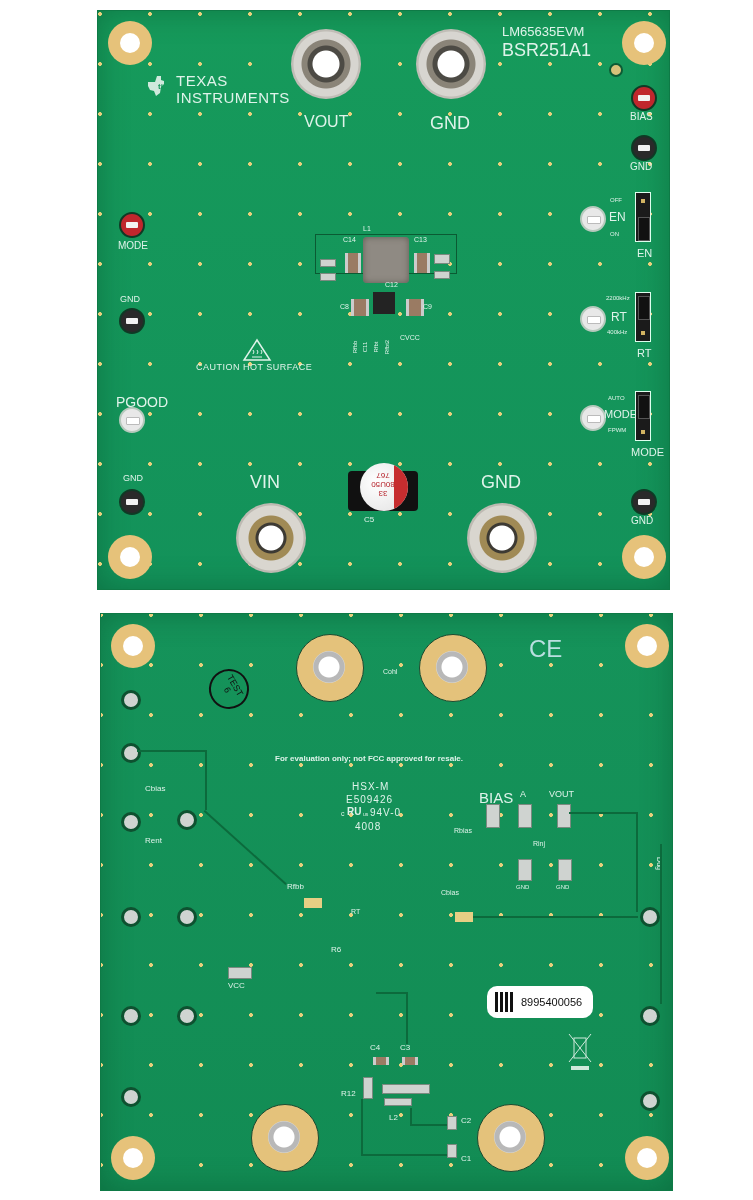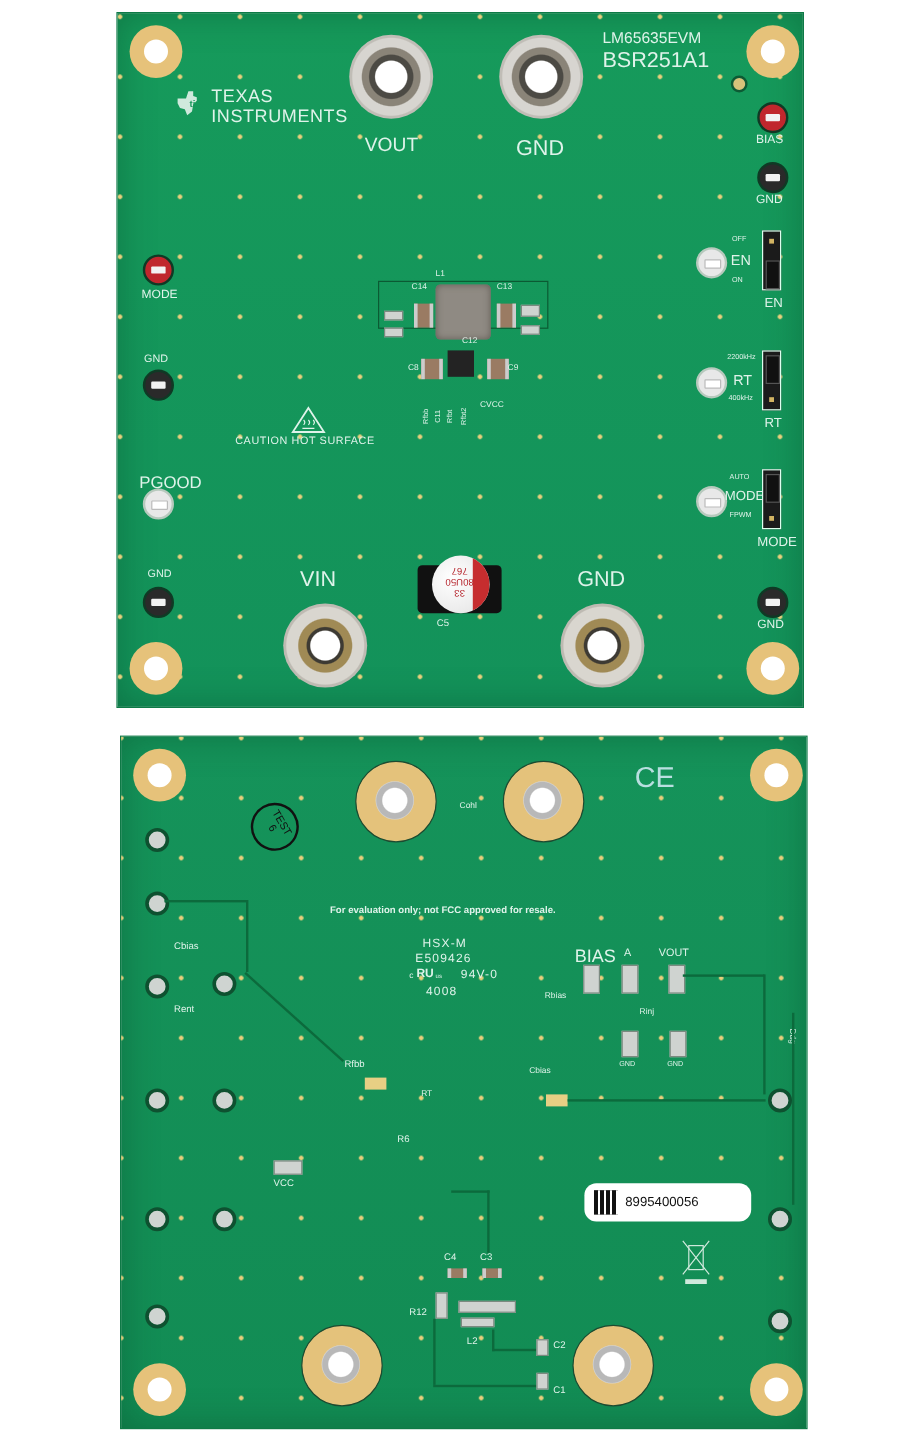--- a/index.html
+++ b/index.html
@@ -24,21 +24,21 @@
   .hdr .pin{position:absolute;left:5px;width:4px;height:4px;background:#d2b463;}
   .hdr .jmp{position:absolute;left:2px;width:10px;height:22px;background:#111;border:1px solid #555;}
   .smd{position:absolute;background:#cfd3d0;border:1px solid #7b8a80;}
   .cap{position:absolute;background:#9a7b63;border-left:3px solid #ccc;border-right:3px solid #ccc;}
   .ind{position:absolute;width:46px;height:46px;background:#8f8a83;border-radius:4px;box-shadow:inset 0 0 6px #5f5a52;}
   .ic{position:absolute;width:22px;height:22px;background:#232323;}
   .trace{position:absolute;border-color:#0c6a3c;border-style:solid;border-width:0;}
   .pad{position:absolute;background:#e7cf84;}
   .via{position:absolute;width:10px;height:10px;border-radius:50%;border:2px solid #0d5a34;background:#d7c27a;}
   .smallround{position:absolute;width:14px;height:14px;border-radius:50%;background:#cfd4d1;border:3px solid #0e5130;}
-  .label-sticker{position:absolute;background:#fff;border-radius:10px;padding-left:33px;}
+  .label-sticker{position:absolute;background:#fff;border-radius:10px;}
   .qr{position:absolute;width:20px;height:20px;background:repeating-linear-gradient(90deg,#111 0 3px,#fff 3px 5px),#111;}
   .capC5{position:absolute;width:48px;height:48px;border-radius:50%;background:radial-gradient(circle at 35% 40%,#fff,#e1e1e1);overflow:hidden;}
 </style>
 </head>
 <body>
 
 <div class="board top">
   <div class="dots"></div>
 
   <div class="mh" style="left:10px;top:10px"></div>
@@ -181,21 +181,21 @@
 
   <div class="silk" style="left:428px;top:23px;font-size:24px;color:#b9dfe0">CE</div>
 
   <div class="silk" style="left:174px;top:141px;font-size:8px;font-weight:bold">For evaluation only; not FCC approved for resale.</div>
 
   <div class="silk" style="left:251px;top:168px;font-size:10px;letter-spacing:1px">HSX-M</div>
   <div class="silk" style="left:245px;top:181px;font-size:10px;letter-spacing:1px">E509426</div>
   <div class="silk" style="left:240px;top:196px;font-size:7px">c</div>
   <div class="silk" style="left:246px;top:193px;font-size:10px;font-weight:bold">RU</div>
   <div class="silk" style="left:262px;top:198px;font-size:5px">us</div>
-  <div class="silk" style="left:283px;top:194px;font-size:10px;letter-spacing:1px">94V-0</div>
+  <div class="silk" style="left:269px;top:194px;font-size:10px;letter-spacing:1px">94V-0</div>
   <div class="silk" style="left:254px;top:208px;font-size:10px;letter-spacing:1px">4008</div>
 
   <div class="silk" style="left:378px;top:176px;font-size:15px">BIAS</div>
   <div class="silk" style="left:419px;top:176px;font-size:9px">A</div>
   <div class="silk" style="left:448px;top:176px;font-size:9px">VOUT</div>
   <div class="smd" style="left:385px;top:190px;width:12px;height:22px"></div>
   <div class="smd" style="left:417px;top:190px;width:12px;height:22px"></div>
   <div class="smd" style="left:456px;top:190px;width:12px;height:22px"></div>
   <div class="silk" style="left:353px;top:213px;font-size:7px">Rbias</div>
   <div class="silk" style="left:432px;top:226px;font-size:7px">Rinj</div>

